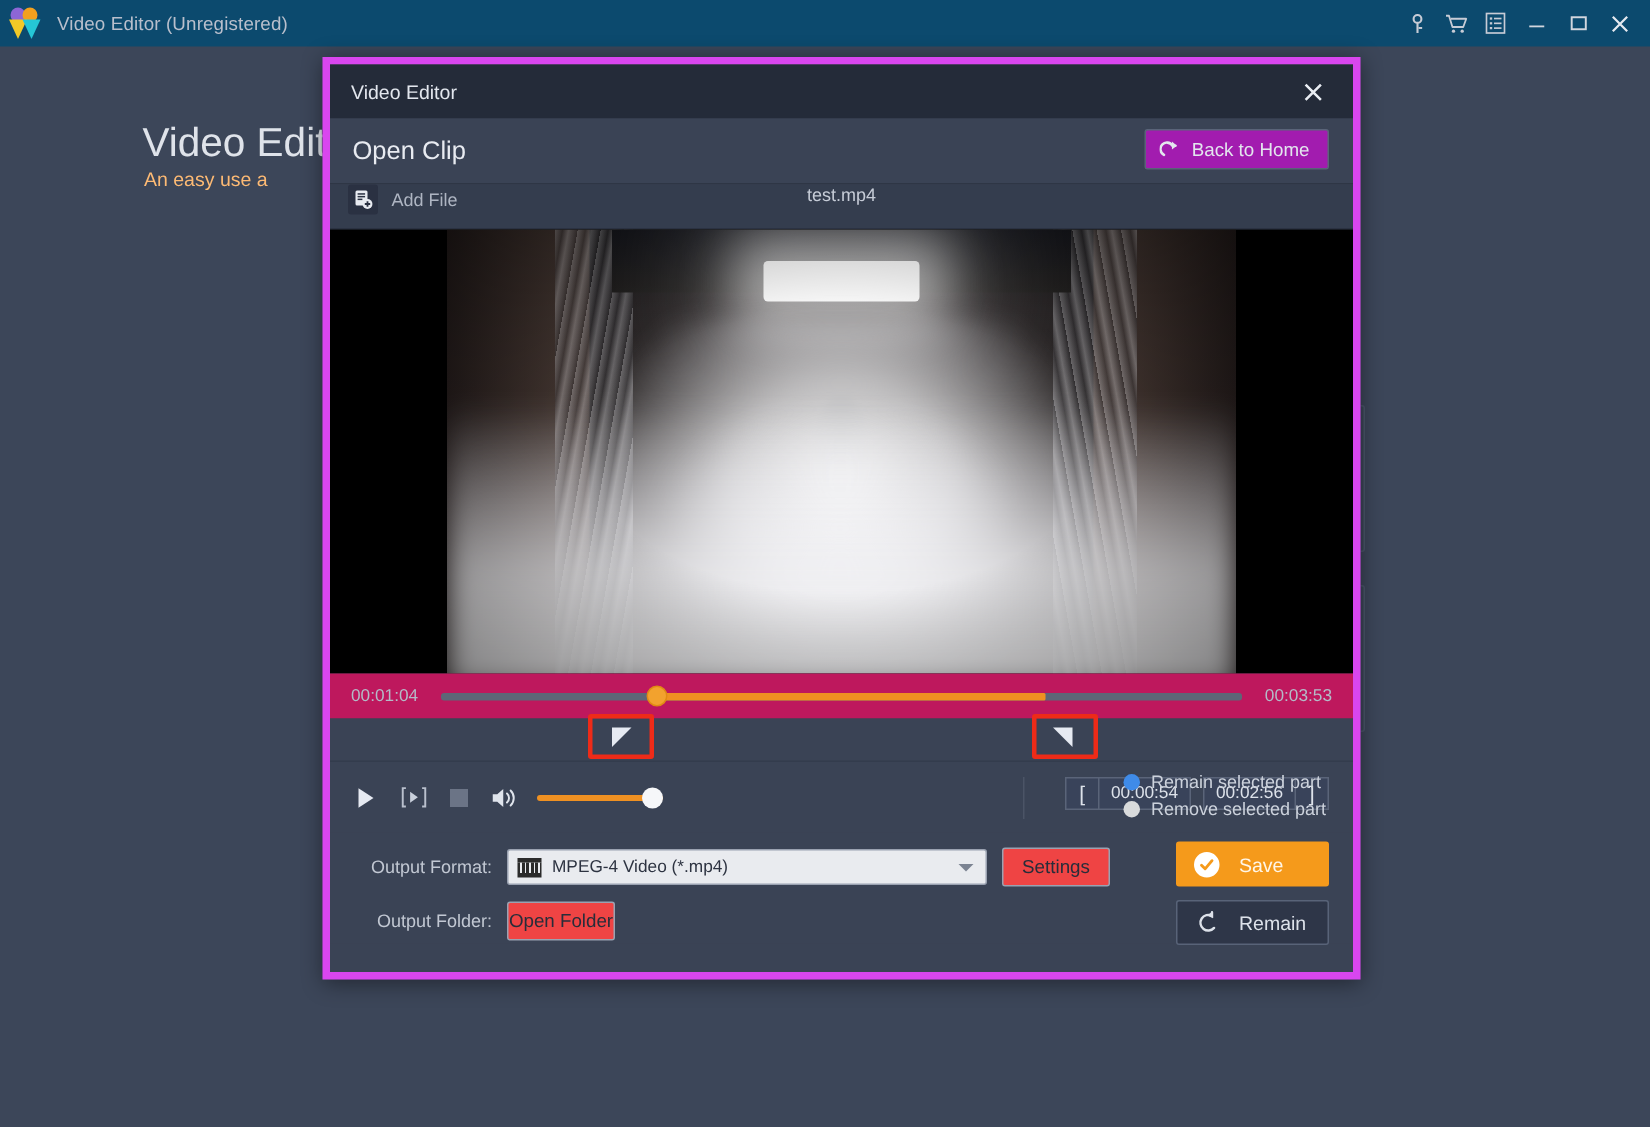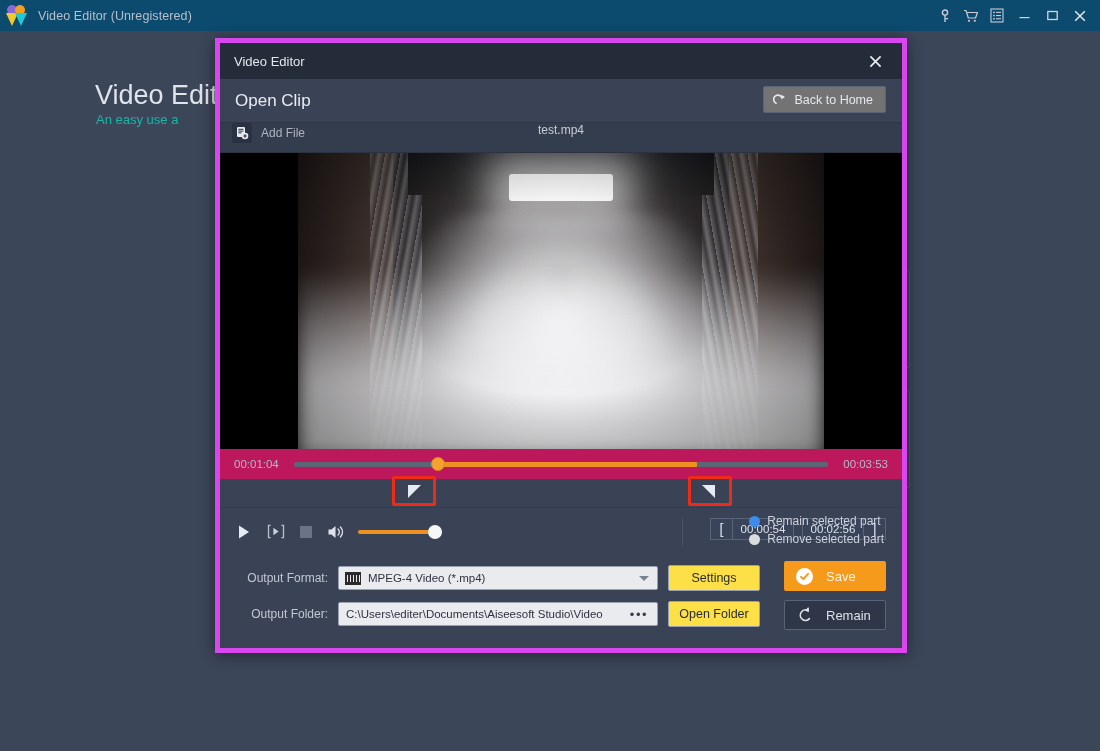--- a/index.html
+++ b/index.html
@@ -41,21 +41,21 @@
     color: #d2d6de; font-size: 13px;
   }
 
   #bg-heading {
     position: absolute; left: 95px; top: 80px;
     color: #dfe3ea; font-size: 27px; font-weight: 400;
     white-space: nowrap;
   }
   #bg-subheading {
     position: absolute; left: 96px; top: 112px;
-    color: #14b8a6; font-size: 13px; white-space: nowrap;
+    color: #fdba74; font-size: 13px; white-space: nowrap;
   }
   .bg-card {
     position: absolute; border: 1px solid #4b566b; border-radius: 2px;
     background: #39425400;
   }
   #bg-card-1 { left: 760px; top: 270px; width: 150px; height: 98px; }
   #bg-card-2 { left: 760px; top: 390px; width: 150px; height: 98px; }
 
   
   #dialog {
@@ -81,21 +81,21 @@
   #dialog-subheader {
     height: 44px; background: #3a4355; border-bottom: 1px solid #2e3645;
     display: flex; align-items: center; position: relative;
   }
   #section-title {
     margin-left: 15px; color: #e8ebf1; font-size: 17px; font-weight: 400;
   }
   #back-home-btn {
     position: absolute; right: 16px; top: 7px;
     height: 27px; padding: 0 12px 0 9px;
-    background: #737373; border: 1px solid #5a6479; border-radius: 2px;
+    background: #a21caf; border: 1px solid #5a6479; border-radius: 2px;
     display: flex; align-items: center; gap: 7px;
     color: #e3e7ee; font-size: 12.5px; cursor: pointer;
   }
   #back-home-btn .redo-ic {
     width: 14px; height: 14px; display:block;
   }
 
   #file-row {
     height: 30px; background: #343d4e; border-bottom: 1px solid #2b3242;
     display: flex; align-items: flex-start; position: relative;
@@ -297,22 +297,22 @@
     position: absolute; right: 8px; width: 0; height: 0;
     border-left: 5px solid transparent; border-right: 5px solid transparent;
     border-top: 5px solid #7b8392;
   }
   #folder-text { margin-left: 7px; }
   #folder-dots {
     position: absolute; right: 9px; color: #3a4050; font-size: 13px;
     letter-spacing: 1.5px; line-height: 1;
   }
   .out-btn {
-    margin-left: 10px; width: 92px; height: 26px;
-    background: #fde047; border: 1px solid #9aa2b1; border-radius: 2px;
+    margin-left: 10px; width: 72px; height: 26px;
+    background: #ef4444; border: 1px solid #9aa2b1; border-radius: 2px;
     color: #272d3a; font-size: 12.5px;
     display: flex; align-items: center; justify-content: center; cursor: pointer;
   }
 
   #action-btns { position: absolute; right: 16px; top: 6px; }
   #save-btn {
     width: 102px; height: 30px; background: #f59a1b; border-radius: 2px;
     display: flex; align-items: center; cursor: pointer;
   }
   #save-check {
@@ -520,24 +520,20 @@
         <div class="out-field">
           <span id="format-icon"></span>
           <span id="format-text">MPEG-4 Video (*.mp4)</span>
           <span id="format-caret"></span>
         </div>
         <div class="out-btn">Settings</div>
       </div>
 
       <div class="out-row">
         <div class="out-label">Output Folder:</div>
-        <div class="out-field">
-          <span id="folder-text">C:\Users\editer\Documents\Aiseesoft Studio\Video</span>
-          <span id="folder-dots">•••</span>
-        </div>
         <div class="out-btn">Open Folder</div>
       </div>
 
       <div id="action-btns">
         <div id="save-btn">
           <span id="save-check">
             <svg width="13" height="13" viewBox="0 0 13 13">
                 <path d="M3 6.8 L5.4 9.2 L10 3.8" fill="none" stroke="#f59a1b" stroke-width="1.9" stroke-linecap="round" stroke-linejoin="round"></path>
               </svg>
           </span>

